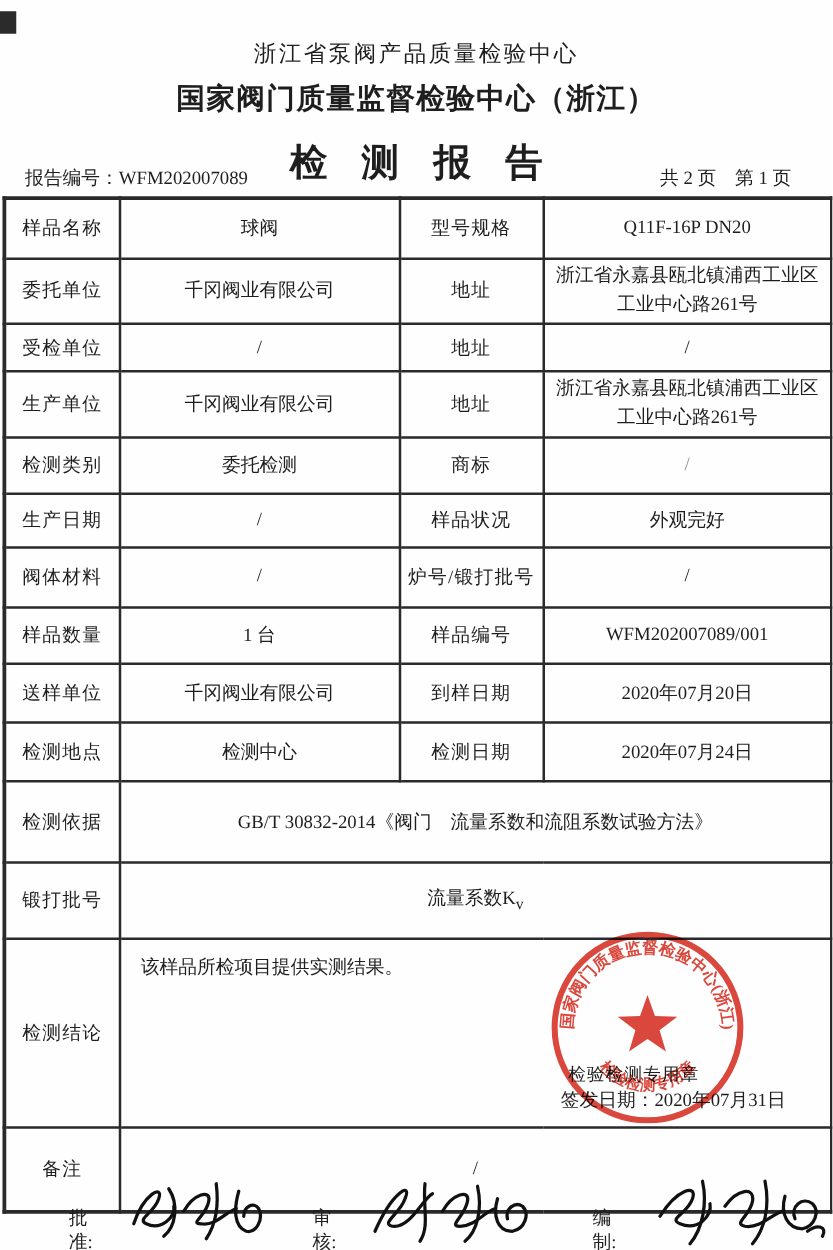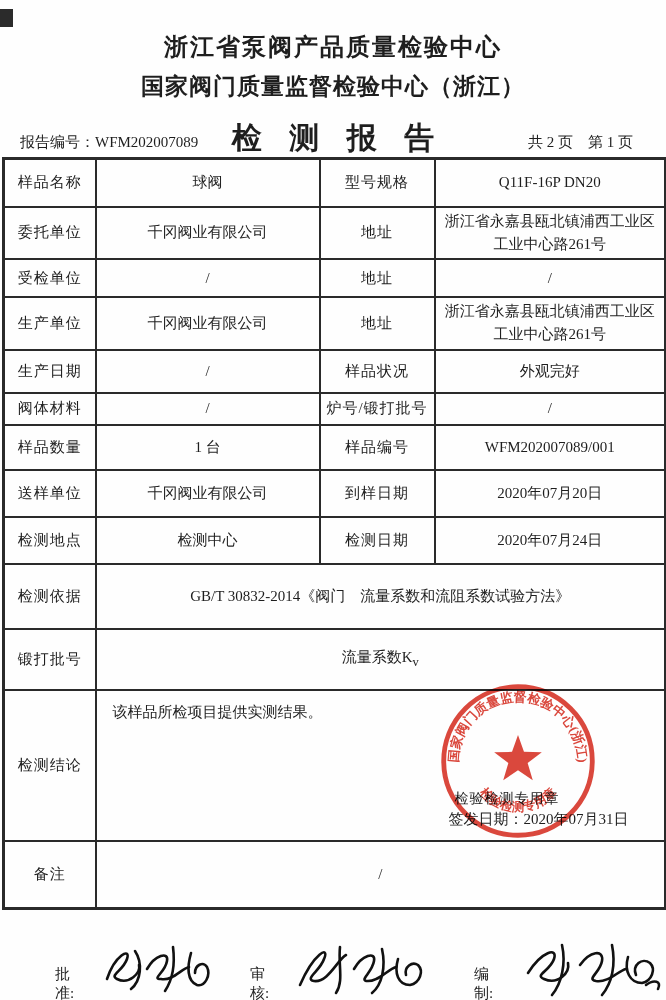--- a/index.html
+++ b/index.html
@@ -9,21 +9,21 @@
     width:666px; height:1000px;
     background:#ffffff;
     font-family:"Liberation Serif","DejaVu Serif",serif;
     color:var(--ink);
   }
   .page { position:relative; width:666px; height:1000px; background:#fefefe; overflow:hidden; }
 
   .scan-artifact { position:absolute; left:0; top:9px; width:13px; height:18px; background:#2b2b2b; }
 
   .header { position:absolute; top:0; left:0; width:666px; text-align:center; }
-  .org-line1 { margin-top:31px; font-size:24px; font-weight:700; letter-spacing:2px; }
+  .org-line1 { margin-top:31px; font-size:18px; font-weight:400; letter-spacing:2px; }
   .org-line2 { margin-top:8px;  font-size:23px; font-weight:700; letter-spacing:1px; }
   .report-title { margin-top:16px; font-size:30px; font-weight:700; letter-spacing:10px; padding-left:10px; }
 
   .report-meta { position:absolute; top:133px; left:0; width:655px; height:22px; font-size:15px; }
   .report-no { position:absolute; left:20px; top:0; }
   .page-info { position:absolute; right:22px; top:0;text-align:right; }
 
   table.report { position:absolute; left:2px; top:157px; width:662px;
     border-collapse:collapse; table-layout:fixed; }
   table.report td {
@@ -100,27 +100,33 @@
       <td>/</td>
       <td class="lbl">地址</td>
       <td>/</td>
     </tr>
     <tr style="height:50px">
       <td class="lbl">生产单位</td>
       <td>千冈阀业有限公司</td>
       <td class="lbl">地址</td>
       <td class="small-val">浙江省永嘉县瓯北镇浦西工业区工业中心路261号</td>
     </tr>
+    <tr style="height:45px">
+      <td class="lbl">检测类别</td>
+      <td>委托检测</td>
+      <td class="lbl">商标</td>
+      <td class="faint">/</td>
+    </tr>
     <tr style="height:43px">
       <td class="lbl">生产日期</td>
       <td>/</td>
       <td class="lbl">样品状况</td>
       <td>外观完好</td>
     </tr>
-    <tr style="height:32px">
+    <tr style="height:48px">
       <td class="lbl">阀体材料</td>
       <td>/</td>
       <td class="lbl">炉号/锻打批号</td>
       <td>/</td>
     </tr>
     <tr style="height:45px">
       <td class="lbl">样品数量</td>
       <td>1 台</td>
       <td class="lbl">样品编号</td>
       <td>WFM202007089/001</td>

